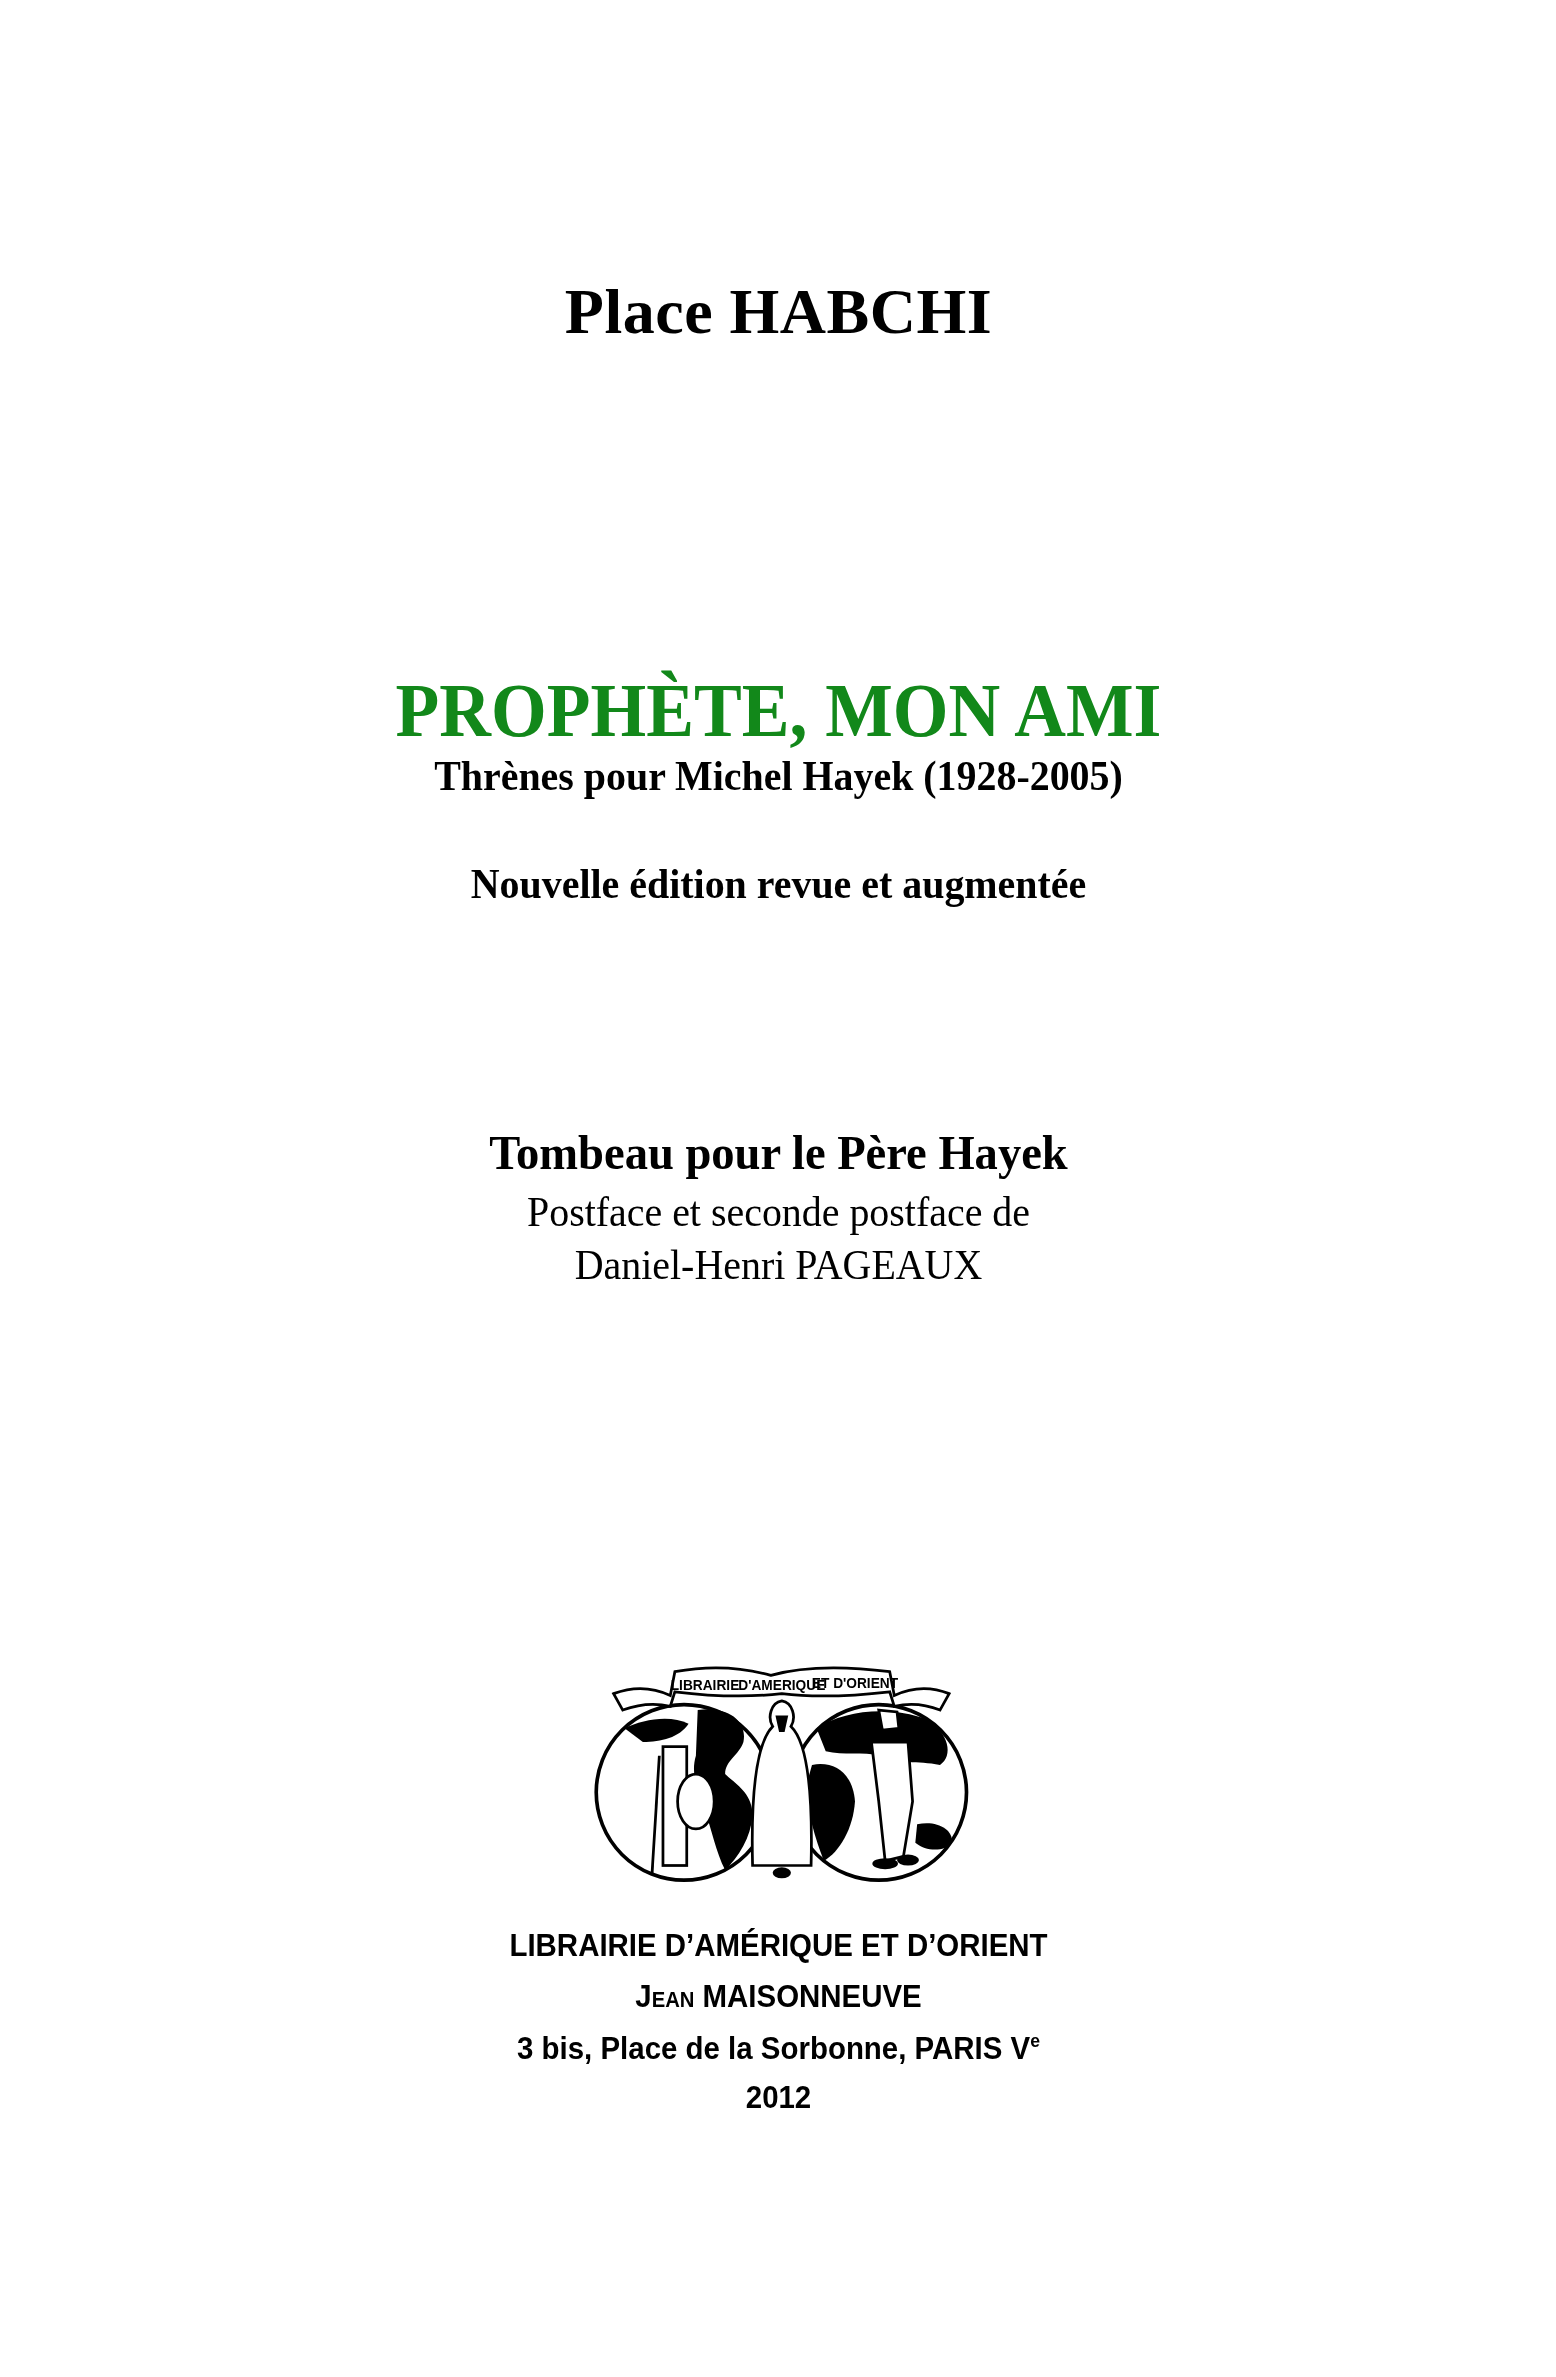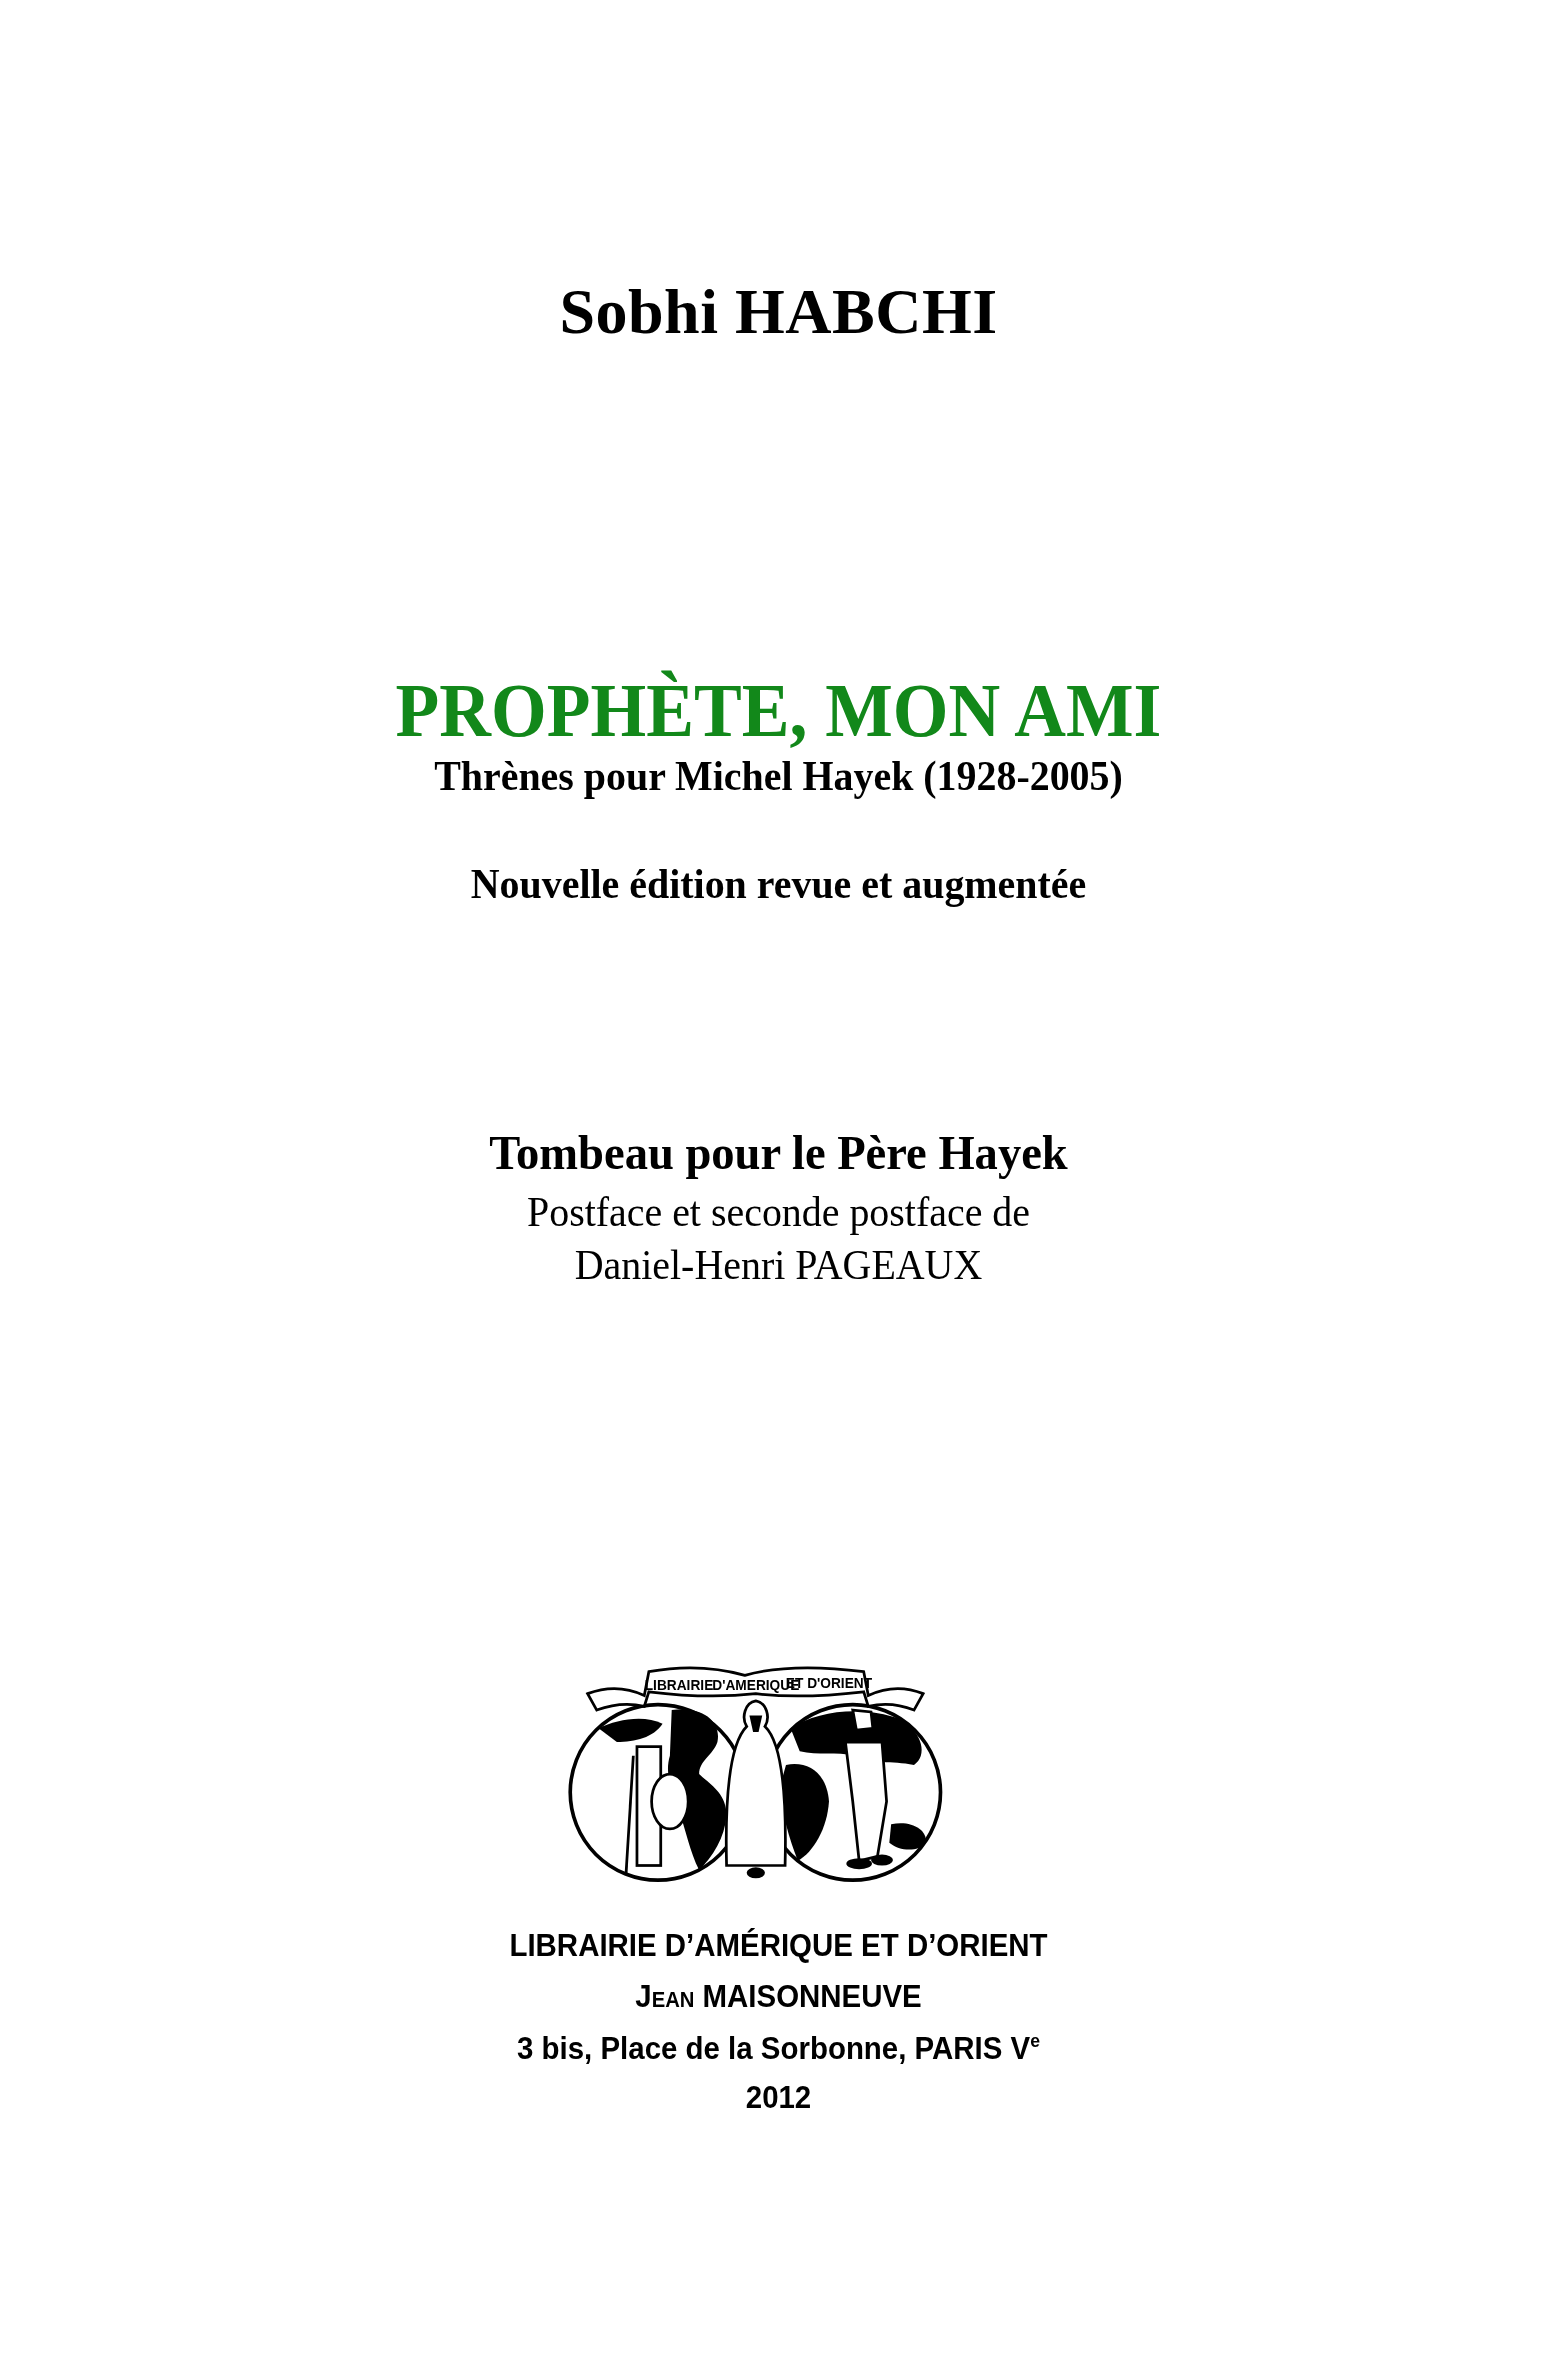--- a/index.html
+++ b/index.html
@@ -7,33 +7,33 @@
   .serif { font-family: "Liberation Serif", "DejaVu Serif", serif; }
   .sans { font-family: "Liberation Sans", "DejaVu Sans", sans-serif; }
   .line { position:absolute; left:0; width:1557px; text-align:center; white-space:nowrap; }
   #author { top:275px; font-size:64px; font-weight:bold; letter-spacing:0.5px; }
   #title { top:666px; font-size:77px; font-weight:bold; transform:scaleX(0.93); transform-origin:center; }
   #subtitle { top:752px; font-size:42px; font-weight:bold; transform:scaleX(0.95); }
   #edition { top:860px; font-size:42px; font-weight:bold; transform:scaleX(0.95); }
   #tombeau { top:1124px; font-size:49px; font-weight:bold; transform:scaleX(0.95); }
   #postface { top:1188px; font-size:42px; font-weight:normal; transform:scaleX(0.95); }
   #pageaux { top:1241px; font-size:42px; font-weight:normal; transform:scaleX(0.95); }
-  #logo { position:absolute; left:562px; top:1655px; width:384px; height:229px; }
+  #logo { position:absolute; left:588px; top:1655px; width:384px; height:229px; }
   .pub { font-size:32px; font-weight:bold; transform:scaleX(0.92); }
   #pub1 { top:1927px; }
   #pub2 { top:1978px; }
   #pub3 { top:2030px; }
   #pub4 { top:2079px; }
   .smallcaps { font-variant: small-caps; }
   sup { font-size:60%; vertical-align: super; line-height:0; }
 </style>
 </head>
 <body>
 
-<div class="line serif" id="author">Sobhi HABCHI</div>
+<div class="line serif" id="author">Place HABCHI</div>
 
 <div class="line serif" id="title" style="color:#12881a;">PROPHÈTE, MON AMI</div>
 
 <div class="line serif" id="subtitle">Thrènes pour Michel Hayek (1928-2005)</div>
 
 <div class="line serif" id="edition">Nouvelle édition revue et augmentée</div>
 
 <div class="line serif" id="tombeau">Tombeau pour le Père Hayek</div>
 <div class="line serif" id="postface">Postface et seconde postface de</div>
 <div class="line serif" id="pageaux">Daniel-Henri PAGEAUX</div>

